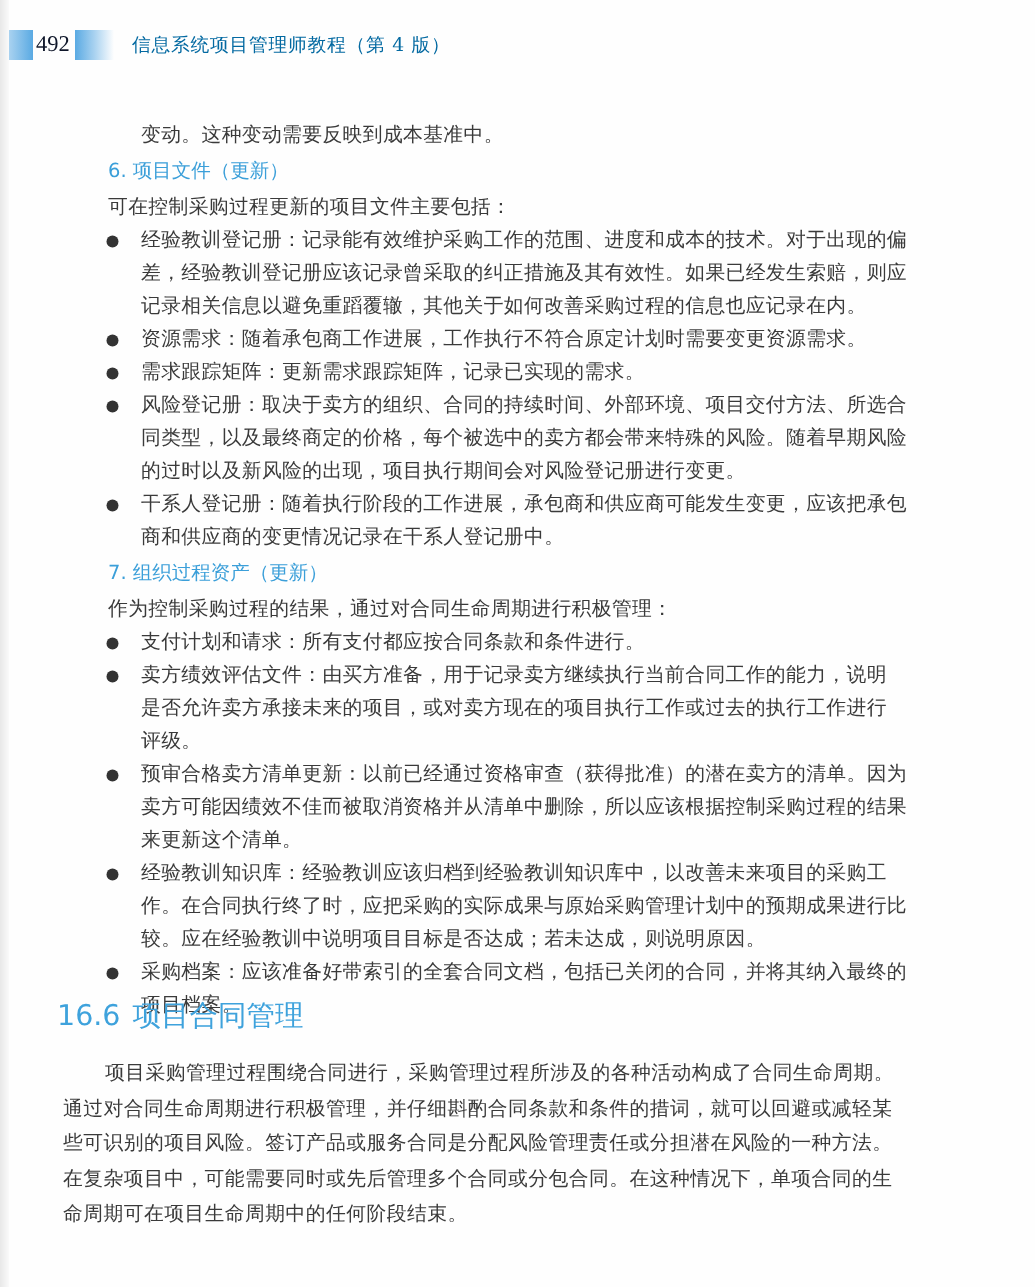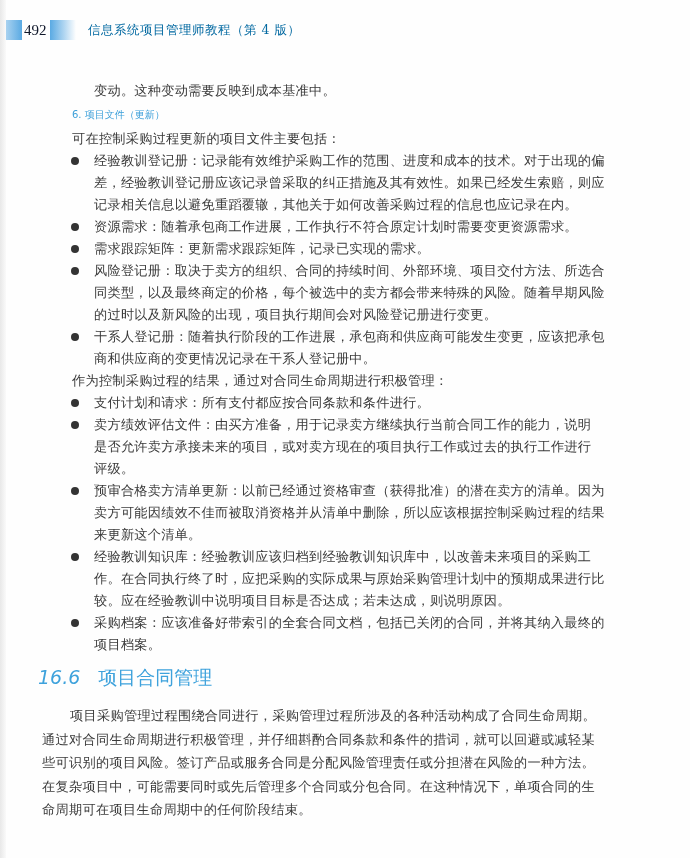--- a/index.html
+++ b/index.html
@@ -63,21 +63,21 @@
     }
     .line {
       font-size: 13.2px;
       line-height: 22px;
       white-space: nowrap;
       letter-spacing: 0.25px;
     }
     .indent-cont { padding-left: 18px; margin-top: 31px; }
     .section-head {
       font-family: "DejaVu Sans", "Liberation Sans", sans-serif;
-      font-size: 10px;
+      font-size: 13px;
       line-height: 22px;
       color: #3b9fd9;
       margin: 2px 0 2px 0;
     }
     .bullet-item {
       position: relative;
       padding-left: 18px;
     }
     .bullet-dot {
       position: absolute;
@@ -88,21 +88,21 @@
     }
     .bullet-item .line { white-space: nowrap; }
     .h2 {
       position: absolute;
       left: 38px; top: 664px;
       font-family: "DejaVu Sans", "Liberation Sans", sans-serif;
       font-size: 19px;
       line-height: 26px;
       color: #3ea2dc;
     }
-    .h2 .num { margin-right: 18px; font-style: italic; }
+    .h2 .num { margin-right: 8px; }
     .para {
       position: absolute;
       left: 42px; top: 704px;
       width: 580px;
     }
     .para .line { font-size: 13.2px; line-height: 23.5px; letter-spacing: 0.3px; }
     .para .first { padding-left: 28px; }
   </style>
 </head>
 <body>
@@ -141,20 +141,21 @@
     <div class="line">风险登记册：取决于卖方的组织、合同的持续时间、外部环境、项目交付方法、所选合</div>
     <div class="line">同类型，以及最终商定的价格，每个被选中的卖方都会带来特殊的风险。随着早期风险</div>
     <div class="line">的过时以及新风险的出现，项目执行期间会对风险登记册进行变更。</div>
   </div>
   <div class="bullet-item">
     <span class="bullet-dot"></span>
     <div class="line">干系人登记册：随着执行阶段的工作进展，承包商和供应商可能发生变更，应该把承包</div>
     <div class="line">商和供应商的变更情况记录在干系人登记册中。</div>
   </div>
 
+  <div class="section-head" style="margin-left:-4px">7. 组织过程资产（更新）</div>
   <div class="line" style="margin-left:-4px">作为控制采购过程的结果，通过对合同生命周期进行积极管理：</div>
 
   <div class="bullet-item">
     <span class="bullet-dot"></span>
     <div class="line">支付计划和请求：所有支付都应按合同条款和条件进行。</div>
   </div>
   <div class="bullet-item">
     <span class="bullet-dot"></span>
     <div class="line">卖方绩效评估文件：由买方准备，用于记录卖方继续执行当前合同工作的能力，说明</div>
     <div class="line">是否允许卖方承接未来的项目，或对卖方现在的项目执行工作或过去的执行工作进行</div>

